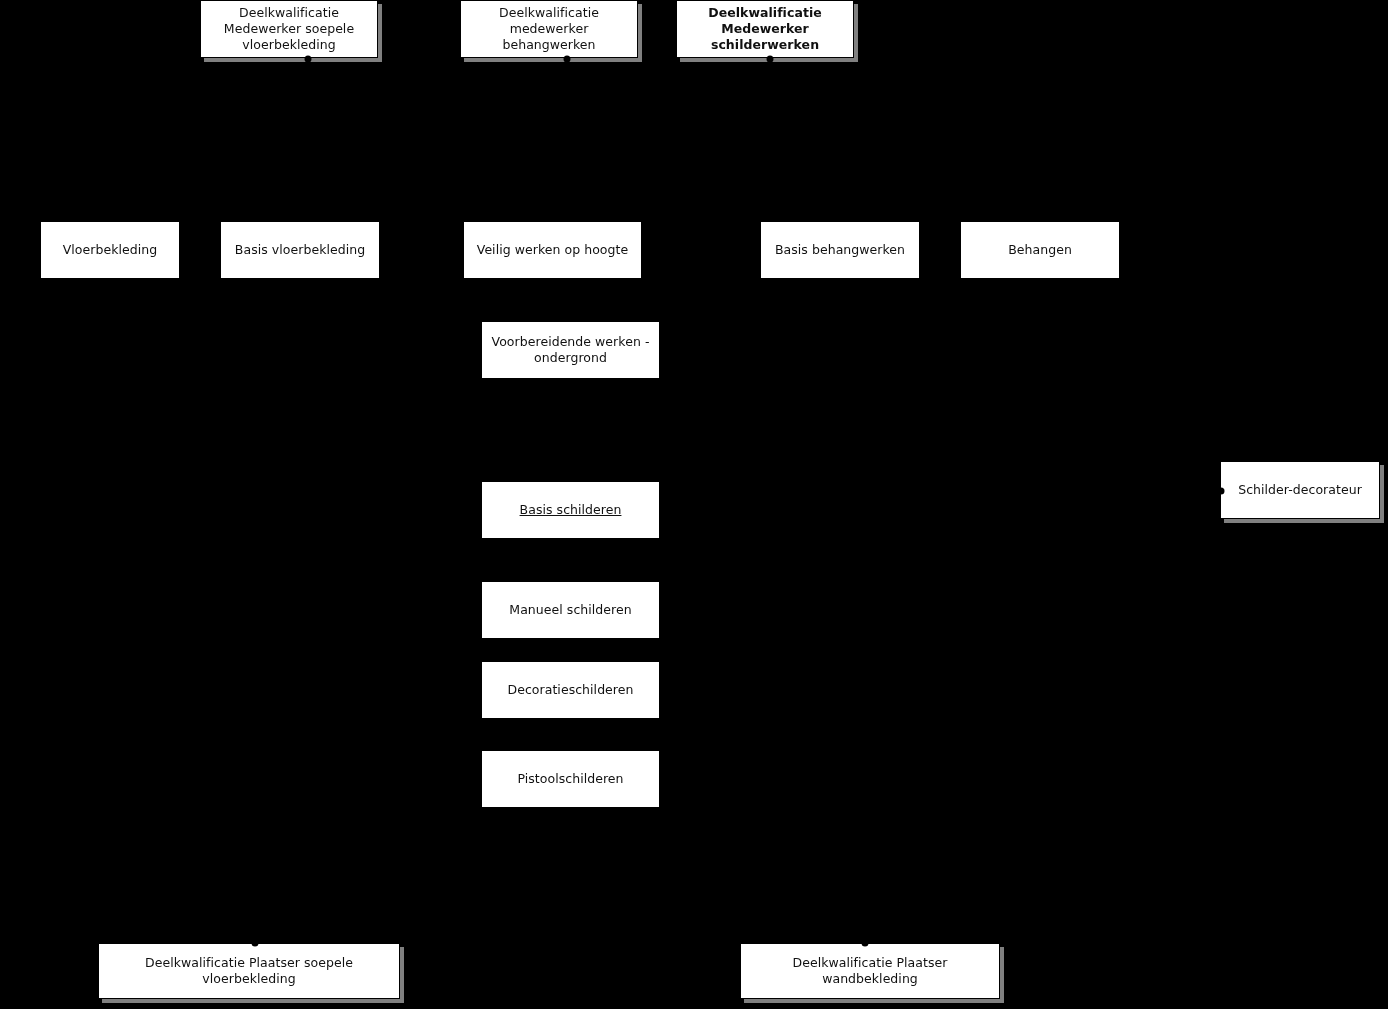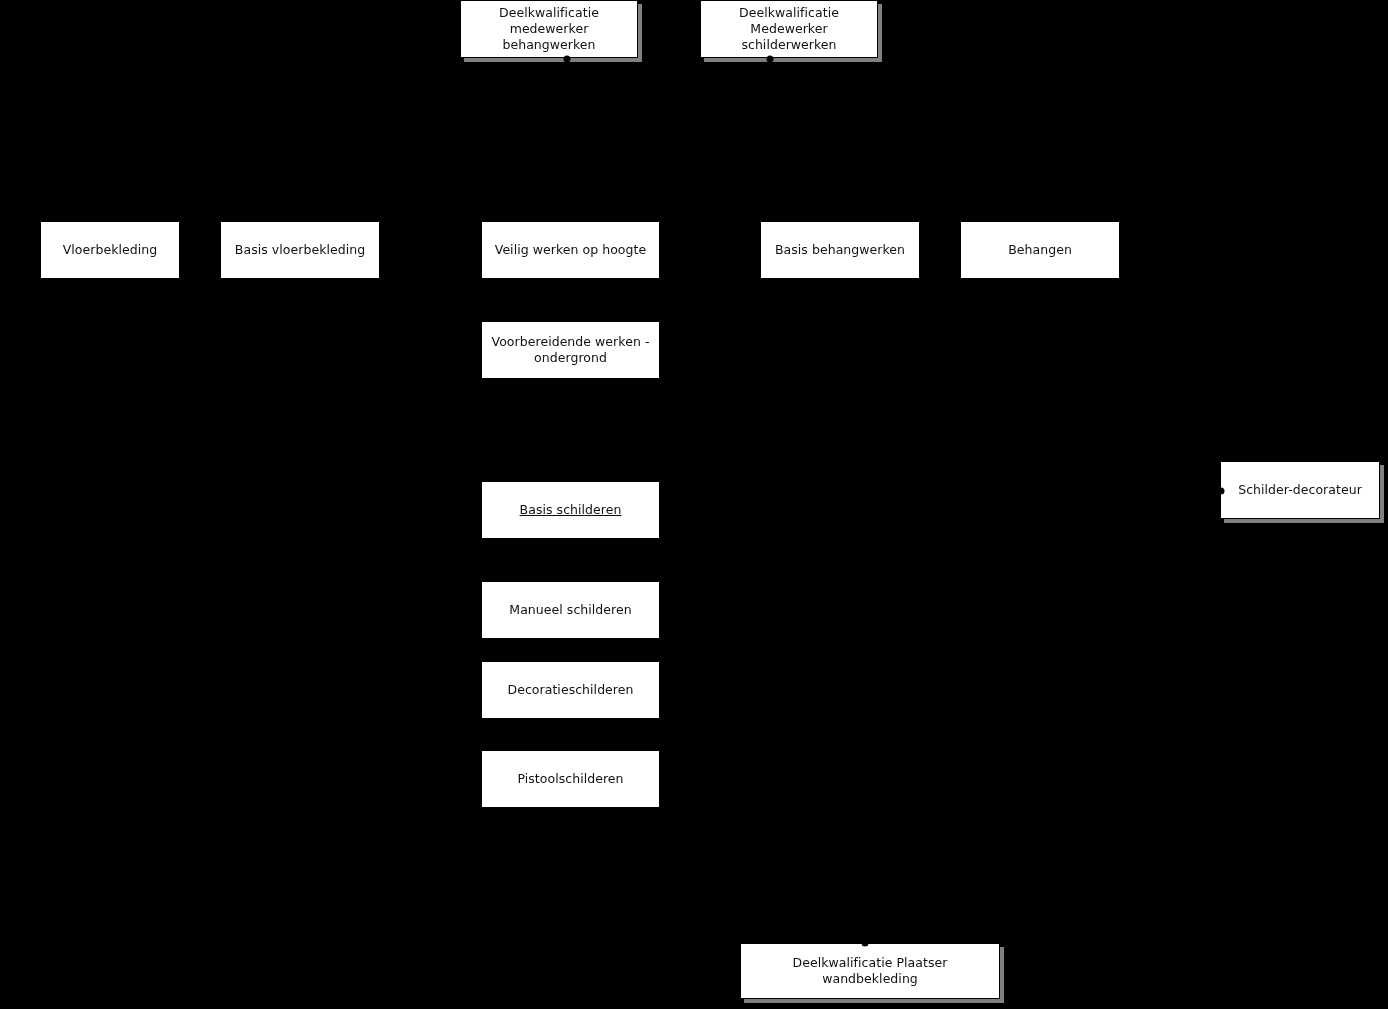--- a/index.html
+++ b/index.html
@@ -68,41 +68,44 @@
   .qual-top      { width: 178px; height: 58px; top: 0px; }
   .qual-bottom   { height: 56px; top: 943px; }
   .mod           { height: 58px; }
   .role          { width: 160px; height: 58px; }
 </style>
 </head>
 <body>
 
 <div id="canvas">
 
+  <div class="node qual-top shadow" style="left:200px;">
+    <span class="label">Deelkwalificatie Medewerker soepele vloerbekleding</span>
+  </div>
   <div class="dot bottom-center" style="left:308px; top:59px;"></div>
 
   <div class="node qual-top shadow" style="left:460px;align-items:center;">
     <span class="label">Deelkwalificatie medewerker behangwerken</span>
   </div>
   <div class="dot bottom-center" style="left:567px; top:59px;"></div>
 
-  <div class="node qual-top shadow" style="left:700px;">
+  <div class="node qual-top shadow" style="left:676px;font-weight:bold;">
     <span class="label">Deelkwalificatie Medewerker schilderwerken</span>
   </div>
   <div class="dot bottom-center" style="left:770px; top:59px;"></div>
 
   <div class="node mod" style="left:40px; top:221px; width:140px;">
     <span class="label">Vloerbekleding</span>
   </div>
 
   <div class="node mod" style="left:220px; top:221px; width:160px;text-align:center;">
     <span class="label">Basis vloerbekleding</span>
   </div>
 
-  <div class="node mod" style="left:481px; top:221px; width:179px;justify-content:flex-end;">
+  <div class="node mod" style="left:463px; top:221px; width:179px;justify-content:flex-end;">
     <span class="label">Veilig werken op hoogte</span>
   </div>
 
   <div class="node mod" style="left:760px; top:221px; width:160px;">
     <span class="label">Basis behangwerken</span>
   </div>
 
   <div class="node mod" style="left:960px; top:221px; width:160px;justify-content:flex-end;">
     <span class="label">Behangen</span>
   </div>
@@ -125,20 +128,23 @@
   </div>
 
   <div class="node mod" style="left:481px; top:661px; width:179px;">
     <span class="label">Decoratieschilderen</span>
   </div>
 
   <div class="node mod" style="left:481px; top:750px; width:179px;">
     <span class="label">Pistoolschilderen</span>
   </div>
 
+  <div class="node qual-bottom shadow" style="left:98px; width:302px;">
+    <span class="label">Deelkwalificatie Plaatser soepele vloerbekleding</span>
+  </div>
   <div class="dot top-center" style="left:255px; top:943px;"></div>
 
   <div class="dot top-center" style="left:550px; top:943px;"></div>
 
   <div class="node qual-bottom shadow" style="left:740px; width:260px;">
     <span class="label">Deelkwalificatie Plaatser wandbekleding</span>
   </div>
   <div class="dot top-center" style="left:865px; top:943px;"></div>
 
 </div>

